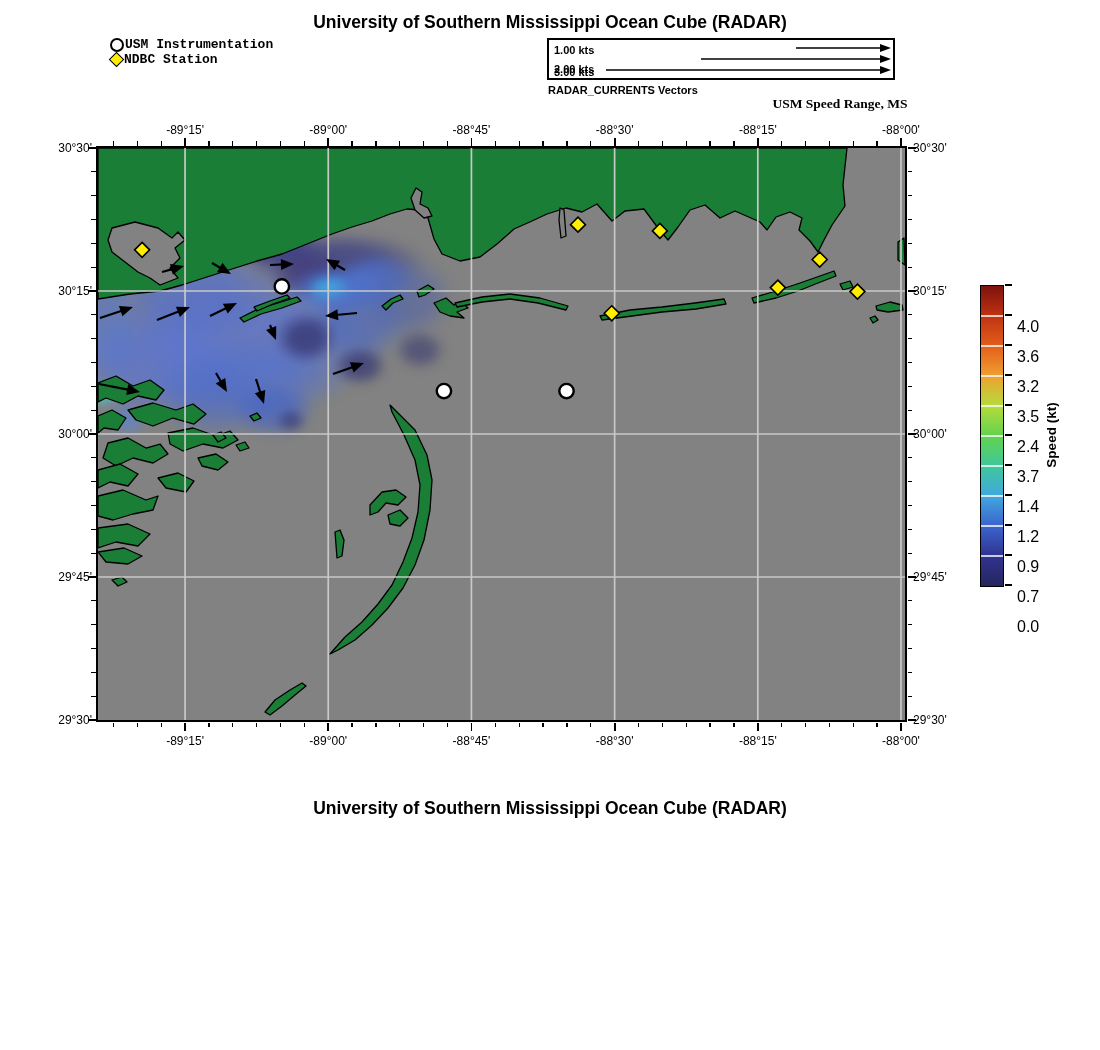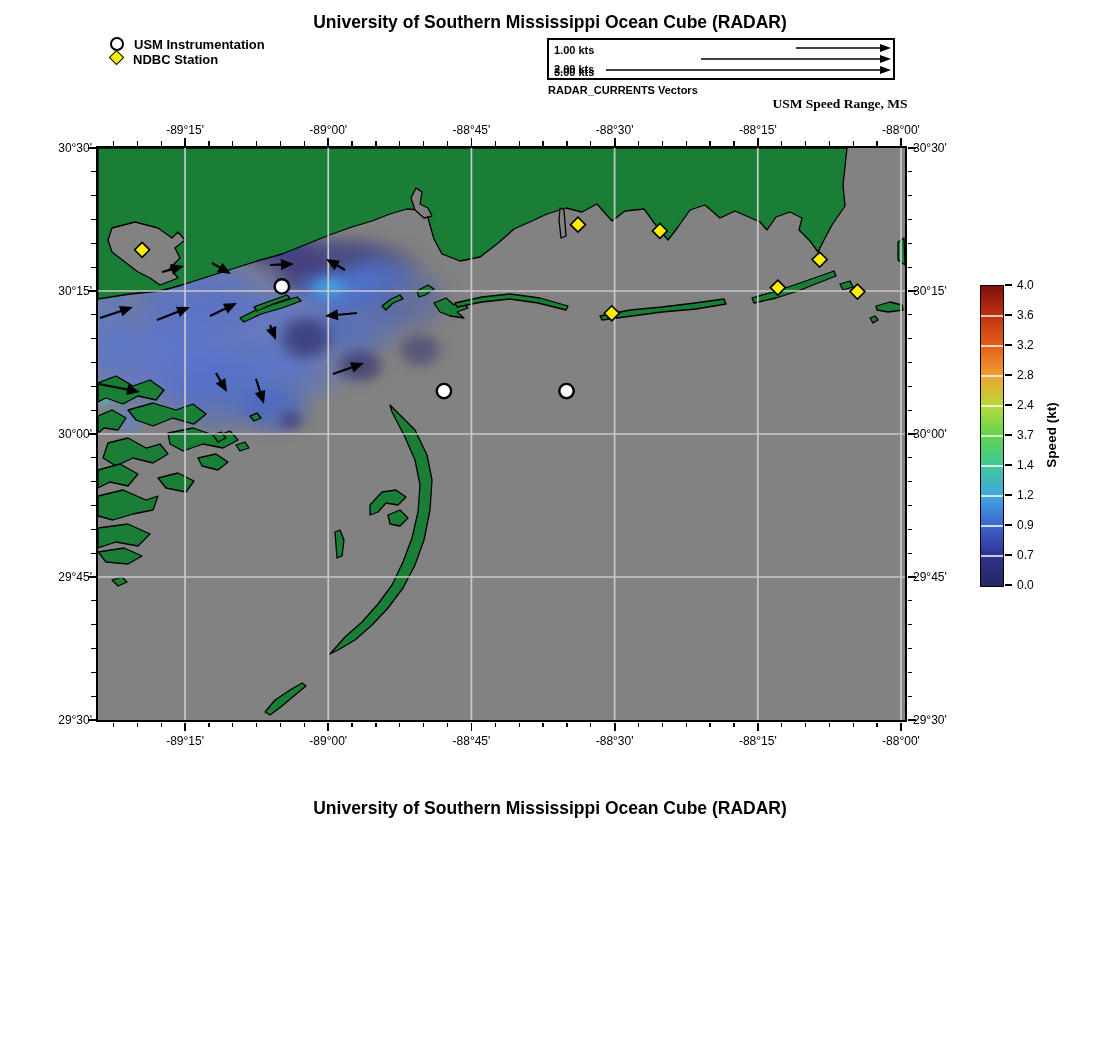--- a/index.html
+++ b/index.html
@@ -4,39 +4,39 @@
 <style>
   html,body{margin:0;padding:0;background:#fff;}
   body{width:1100px;height:1050px;position:relative;font-family:"Liberation Sans",sans-serif;color:#000;}
   .abs{position:absolute;}
   .fig{position:absolute;left:0;top:0;width:1100px;height:1050px;background:#fff;overflow:hidden;}
   .title-top{left:0;right:0;top:12px;text-align:center;font-size:17.5px;font-weight:bold;}
   .title-bottom{left:0;right:0;top:798px;text-align:center;font-size:17.5px;font-weight:bold;}
   .obs-title{left:0;right:0;top:99px;text-align:center;font-family:"Liberation Serif",serif;font-size:17.5px;font-weight:bold;}
   .range-label{left:770px;top:96px;width:140px;text-align:center;font-family:"Liberation Serif",serif;font-size:13.5px;font-weight:bold;}
   .legend{left:110px;top:37px;}
-  .legend-row{display:flex;align-items:flex-start;gap:10px;height:15px;font-size:13px;font-weight:bold;}
+  .legend-row{display:flex;align-items:center;gap:1px;height:15px;font-size:13px;font-weight:bold;font-family:Liberation Mono, monospace;}
   .ic-circle{width:10px;height:10px;border:2px solid #000;border-radius:50%;background:#fff;flex:0 0 auto;}
   .ic-diamond{width:9px;height:9px;border:1.5px solid #000;background:#ffee00;transform:rotate(45deg);flex:0 0 auto;margin:0 1px;}
   .vecbox{left:547px;top:38px;width:348px;height:42px;border:2px solid #000;box-sizing:border-box;background:#fff;}
   .vecbox .lbl{position:absolute;left:5px;font-size:11px;font-weight:bold;line-height:11px;}
   .vec-caption{left:548px;top:84px;font-size:11px;font-weight:bold;}
   .map-wrap{left:95.5px;top:145.5px;width:807px;height:572px;border:2.5px solid #000;overflow:hidden;}
   .blobs{position:absolute;left:0;top:0;width:807px;height:572px;filter:blur(5px);}
   .blob{position:absolute;border-radius:50%;}
   .map-svg{position:absolute;left:0;top:0;}
   .tick{position:absolute;background:#000;}
   .axlab{position:absolute;font-size:12px;white-space:nowrap;}
   .axlab.lon{width:70px;text-align:center;margin-left:-35px;}
   .axlab.latL{width:58px;text-align:right;}
   .axlab.latR{width:60px;text-align:left;}
   .cbar{left:980px;top:285px;width:22px;height:300px;border:1.5px solid #000;box-sizing:content-box;}
   .cbar-line{position:absolute;left:0;width:22px;height:1.5px;background:rgba(255,255,255,0.75);}
   .cbar-tick{position:absolute;width:7px;height:1.5px;background:#000;}
-  .cbar-lab{position:absolute;font-size:12px;}
+  .cbar-lab{position:absolute;font-size:16px;margin-top:40px;}
   .cbar-title{left:1051px;top:435px;transform:translate(-50%,-50%) rotate(-90deg);font-size:13.5px;font-weight:bold;white-space:nowrap;}
 </style>
 </head>
 <body>
 
 <div class="fig">
 
   <div class="abs title-top">University of Southern Mississippi Ocean Cube (RADAR)</div>
 
   <div class="abs legend">
@@ -389,21 +389,21 @@
       <div class="cbar-lab" style="left: 1017px; top: 517.5px;">0.9</div>
       <div class="cbar-tick" style="left: 1005px; top: 494.25px;"></div>
       <div class="cbar-lab" style="left: 1017px; top: 487.5px;">1.2</div>
       <div class="cbar-tick" style="left: 1005px; top: 464.25px;"></div>
       <div class="cbar-lab" style="left: 1017px; top: 457.5px;">1.4</div>
       <div class="cbar-tick" style="left: 1005px; top: 434.25px;"></div>
       <div class="cbar-lab" style="left: 1017px; top: 427.5px;">3.7</div>
       <div class="cbar-tick" style="left: 1005px; top: 404.25px;"></div>
       <div class="cbar-lab" style="left: 1017px; top: 397.5px;">2.4</div>
       <div class="cbar-tick" style="left: 1005px; top: 374.25px;"></div>
-      <div class="cbar-lab" style="left: 1017px; top: 367.5px;">2.8</div>
+      <div class="cbar-lab" style="left: 1017px; top: 367.5px;">3.5</div>
       <div class="cbar-tick" style="left: 1005px; top: 344.25px;"></div>
       <div class="cbar-lab" style="left: 1017px; top: 337.5px;">3.2</div>
       <div class="cbar-tick" style="left: 1005px; top: 314.25px;"></div>
       <div class="cbar-lab" style="left: 1017px; top: 307.5px;">3.6</div>
       <div class="cbar-tick" style="left: 1005px; top: 284.25px;"></div>
       <div class="cbar-lab" style="left: 1017px; top: 277.5px;">4.0</div>
     </div>
   <div class="abs cbar-title">Speed (kt)</div>
 
   <div class="abs title-bottom">University of Southern Mississippi Ocean Cube (RADAR)</div>

